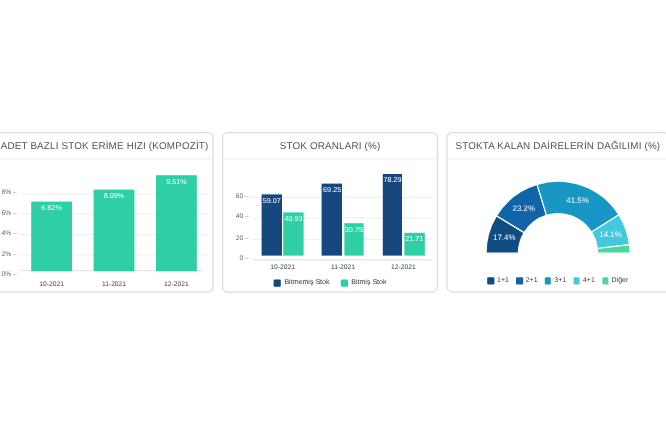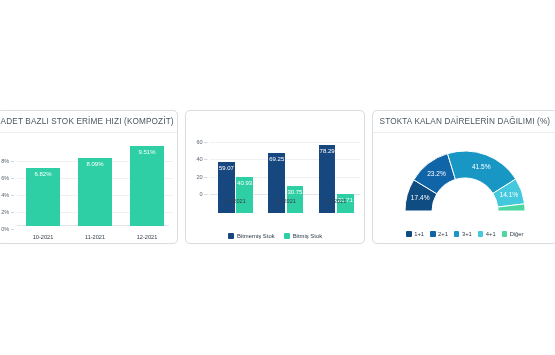--- a/index.html
+++ b/index.html
@@ -199,20 +199,21 @@
         <div id="c1-xticks">
             <div class="xtick" style="left: 20px; width: 52px; top: 101px;">10-2021</div>
             <div class="xtick" style="left: 72px; width: 52px; top: 101px;">11-2021</div>
             <div class="xtick" style="left: 124px; width: 52px; top: 101px;">12-2021</div>
           </div>
       </div>
     </div>
   </div>
 
   <div class="card c2" id="chart2">
+    <div class="card-title">STOK ORANLARI (%)</div>
     <div class="card-body">
       <div class="plot">
         <div id="c2-grid">
             <div class="gridline" style="top: 65.5581px; left: 24px;"></div>
             <div class="gridline" style="top: 48.1163px; left: 24px;"></div>
             <div class="gridline" style="top: 30.6744px; left: 24px;"></div>
             <div class="gridline" style="top: 83px; left: 24px; background: rgb(226, 229, 232);"></div>
           </div>
         <div id="c2-yticks">
             <div class="ytick" style="top: 83px; left: 2px; width: 19px;"><span>0</span> <span class="dash">–</span></div>

